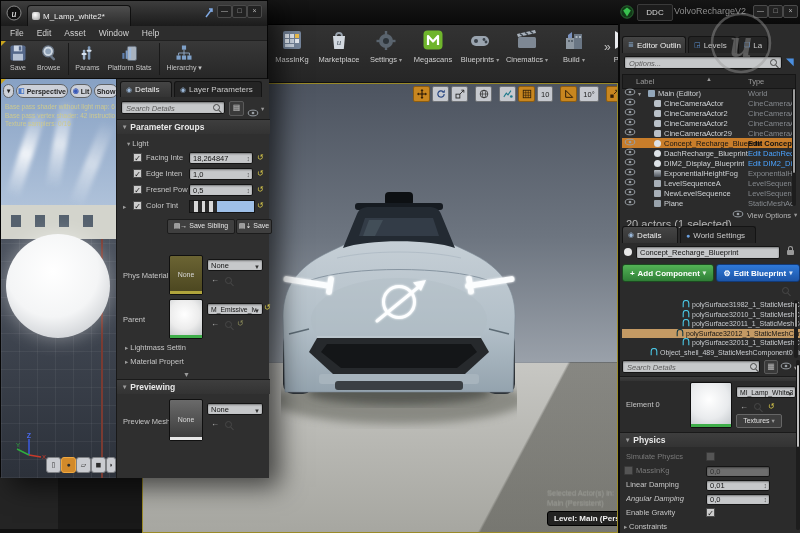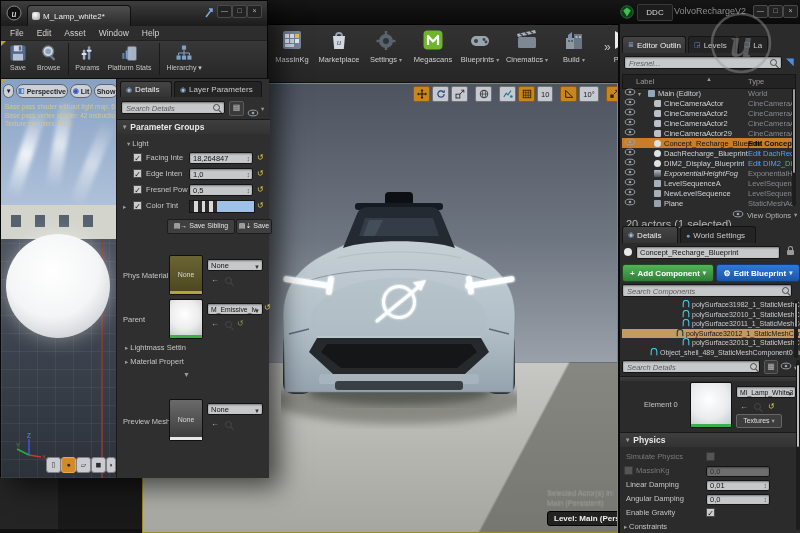--- a/index.html
+++ b/index.html
@@ -343,21 +343,21 @@
     </div>
     <div class="tab" style="left:68px;top:12px;width:48px;">
       <span style="color:#5a8fd0;font-size:7px;">◲</span>
       <span>Levels</span>
     </div>
     <div class="tab" style="left:118px;top:12px;width:30px;">
       <span style="color:#5a8fd0;font-size:7px;">❏</span>
       <span style="overflow:hidden;max-width:12px;display:inline-block;">Layers</span>
     </div>
 
-    <div class="searchbox" style="left:4px;top:32px;width:158px;">Fresnel...</div>
+    <div class="searchbox" style="left:4px;top:32px;width:158px;">Options...</div>
     <span class="mag" style="left:150px;top:35px;"></span>
     <span class="abs" style="left:166px;top:32px;color:#4a8fe0;font-size:10px;">◥</span>
 
     <div class="abs" style="left:2px;top:50px;width:172px;height:13px;background:#232323;border:1px solid #161616;"></div>
     <div class="colhdr" style="left:16px;top:53px;">Label</div>
     <div class="colhdr" style="left:86px;top:52px;font-size:6px;">▲</div>
     <div class="colhdr" style="left:128px;top:53px;">Type</div>
     <div id="olRows">
         <div class="ol-row" style="top: 64px;">
           <span class="eye" style="margin: 0px 2px;"><svg width="12" height="8" viewBox="0 0 14 10">
@@ -447,21 +447,21 @@
           <span class="typ link">Edit DIM2_Disp</span>
         </div>
         <div class="ol-row" style="top: 144px;">
           <span class="eye" style="margin: 0px 2px;"><svg width="12" height="8" viewBox="0 0 14 10">
               <ellipse cx="7" cy="5" rx="6" ry="3.6" fill="none" stroke="#9aa0a6" stroke-width="1.2"></ellipse>
               <circle cx="7" cy="5" r="1.7" fill="#9aa0a6"></circle>
             </svg></span>
           <span style="width: 8px; font-size: 6px; color: rgb(154, 154, 154);"></span>
           <span style="width: 6px; flex: 0 0 auto;"></span>
           <span class="mini-ic ic-fog"></span>
-          <span style="overflow: hidden; font-style: italic;">ExponentialHeightFog</span>
+          <span style="overflow: hidden;">ExponentialHeightFog</span>
           <span class="typ">ExponentialHeig</span>
         </div>
         <div class="ol-row" style="top: 154px;">
           <span class="eye" style="margin: 0px 2px;"><svg width="12" height="8" viewBox="0 0 14 10">
               <ellipse cx="7" cy="5" rx="6" ry="3.6" fill="none" stroke="#9aa0a6" stroke-width="1.2"></ellipse>
               <circle cx="7" cy="5" r="1.7" fill="#9aa0a6"></circle>
             </svg></span>
           <span style="width: 8px; font-size: 6px; color: rgb(154, 154, 154);"></span>
           <span style="width: 6px; flex: 0 0 auto;"></span>
           <span class="mini-ic ic-sequence"></span>
@@ -522,21 +522,20 @@
       <span>+</span>
       <span>Add Component</span>
       <span class="caret" style="color:#dff0df;">▾</span>
     </div>
     <div class="blu-btn" style="left:96px;top:240px;width:82px;height:16px;">
       <span style="font-size:8px;">⚙</span>
       <span>Edit Blueprint</span>
       <span class="caret" style="color:#d8e6f8;">▾</span>
     </div>
 
-    <div class="searchbox" style="left:2px;top:260px;width:170px;">Search Components</div>
     <span class="mag" style="left:162px;top:263px;"></span>
     <div id="compRows">
         <div class="comp-row" style="top: 276px; padding-left: 60px;">
           <span style="margin-right: 2px;"><svg width="8" height="8" viewBox="0 0 10 10">
               <path d="M1.5 9V4a3.5 3.5 0 017 0v5" fill="none" stroke="#49c3e0" stroke-width="1.4"></path>
             </svg></span>
           <span>polySurface31982_1_StaticMeshComponent0 (</span>
         </div>
         <div class="comp-row" style="top: 285.5px; padding-left: 60px;">
           <span style="margin-right: 2px;"><svg width="8" height="8" viewBox="0 0 10 10">
@@ -577,21 +576,21 @@
     <span class="mag" style="left:130px;top:339px;"></span>
     <span class="abs" style="left:144px;top:336px;width:12px;height:12px;background:#3a3a3a;border:1px solid #5a5a5a;border-radius:2px;color:#b8b8b8;font-size:8px;text-align:center;line-height:11px;">▦</span>
     <span class="abs" style="left:160px;top:338px;color:#b8b8b8;font-size:8px;" id="dispEye"><svg width="12" height="8" viewBox="0 0 14 10">
           <ellipse cx="7" cy="5" rx="6" ry="3.6" fill="none" stroke="#9aa0a6" stroke-width="1.2"></ellipse>
           <circle cx="7" cy="5" r="1.7" fill="#9aa0a6"></circle>
         </svg></span>
     <span class="abs caret" style="left:174px;top:340px;">▾</span>
 
     <div class="sec-hdr" style="left:0;top:352px;width:178px;height:5px;"></div>
 
-    <div class="plabel" style="left:24px;top:376px;">Element 0</div>
+    <div class="plabel" style="left:6px;top:376px;">Element 0</div>
     <div class="thumb" style="left:70px;top:358px;width:42px;height:46px;background:radial-gradient(circle at 45% 38%,#fff,#e9ebed 55%,#bfc4c8);">
       <span class="stripe" style="background:#3fae4a;"></span>
     </div>
     <div class="fld" style="left:116px;top:362px;width:60px;height:12px;font-size:6.8px;">
       <span>MI_Lamp_White3</span>
       <span class="dd-caret">▼</span>
     </div>
     <span class="arrow-ic" style="left:120px;top:378px;">←</span>
     <span class="mag" style="left:134px;top:379px;"></span>
     <span class="reset" style="left:148px;top:378px;">↺</span>
@@ -604,21 +603,21 @@
         <span>Physics</span>
     </div>
     <div id="physRows">
         <div class="plabel dim" style="left: 6px; top: 428px; width: 76px;">Simulate Physics</div>
         <span class="cb dis" style="left: 86px; top: 428px;"></span>
         <div class="plabel dim" style="left: 16px; top: 442px; width: 76px;">MassInKg</div>
         <span class="cb dis" style="left: 4px; top: 442px;"></span>
         <div class="fld dis" style="left: 86px; top: 442px; width: 64px; height: 11px; line-height: 10px;">0,0</div>
         <div class="plabel" style="left: 6px; top: 456px; width: 76px;">Linear Damping</div>
         <div class="fld" style="left: 86px; top: 456px; width: 64px; height: 11px; line-height: 10px;">0,01<span class="spin">↕</span></div>
-        <div class="plabel" style="left: 6px; top: 470px; width: 76px;">Angular Damping</div>
+        <div class="plabel" style="left: 6px; top: 470px; width: 76px; font-style: italic;">Angular Damping</div>
         <div class="fld" style="left: 86px; top: 470px; width: 64px; height: 11px; line-height: 10px;">0,0<span class="spin">↕</span></div>
         <div class="plabel" style="left: 6px; top: 484px; width: 76px;">Enable Gravity</div>
         <span class="cb" style="left: 86px; top: 484px;">✓</span>
         <div class="plabel" style="left: 4px; top: 498px; width: 76px;"><span class="caret">▸ </span>Constraints</div>
       </div>
     <div class="scroll" style="left:176px;top:336px;height:170px;">
         <div class="thumb" style="top:4px;height:84px;background:#bdbdbd;"></div>
       </div>
   </div>
 
@@ -825,20 +824,24 @@
       <span class="reset" style="left:147px;top:224px;">↺</span>
       <span class="arrow-ic" style="left:94px;top:240px;">←</span>
       <span class="mag" style="left:108px;top:242px;"></span>
       <span class="arrow-ic" style="left:120px;top:240px;color:#8a8a5a;">↺</span>
 
       <div id="matCollapsed">
           <div class="plabel" style="left: 8px; top: 264px;"><span class="caret">▸</span> <span>Lightmass Settin</span></div>
           <div class="plabel" style="left: 8px; top: 278px;"><span class="caret">▸</span> <span>Material Propert</span></div>
         </div>
       <div class="abs" style="left:66px;top:292px;color:#9a9a9a;font-size:7px;">▼</div>
+      <div class="sec-hdr" style="left:0;top:300px;width:153px;height:15px;">
+        <span class="caret">▾</span>
+          <span>Previewing</span>
+      </div>
 
       <div class="plabel" style="left:6px;top:338px;width:46px;">Preview Mesh</div>
       <div class="thumb" style="left:52px;top:320px;width:34px;height:42px;background:linear-gradient(#6a6a6a,#3a3a3a);line-height:40px;">
         <span>None</span>
         <span class="stripe" style="background:#e8e8e8;"></span>
       </div>
       <div class="fld" style="left:90px;top:324px;width:56px;height:12px;">
         <span>None</span>
         <span class="dd-caret">▼</span>
       </div>

